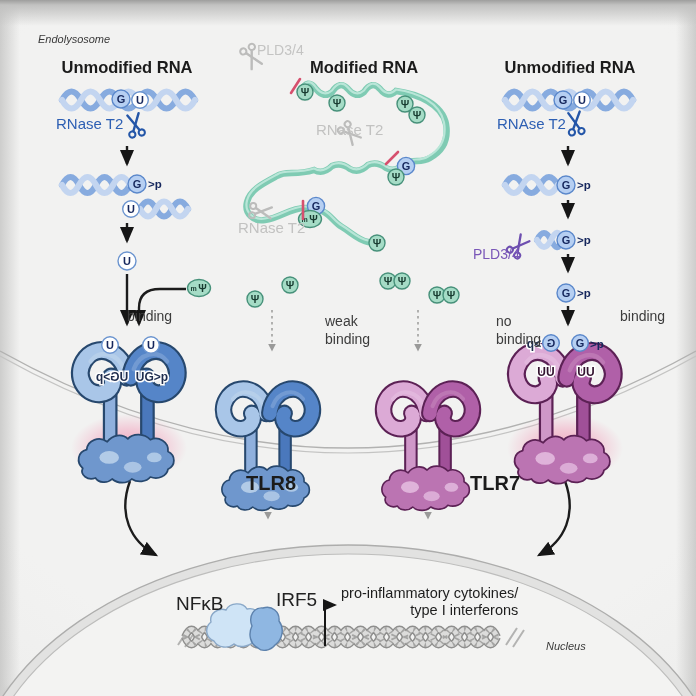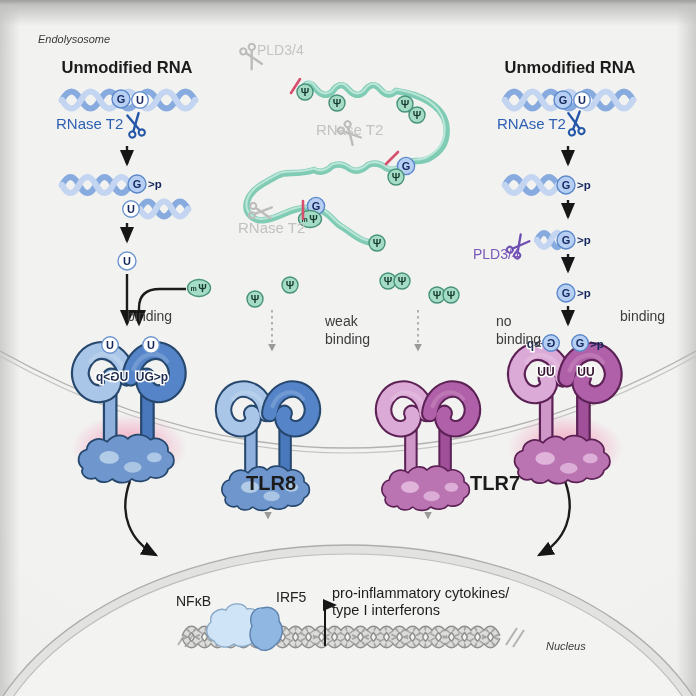--- a/index.html
+++ b/index.html
@@ -17,21 +17,21 @@
   .lbl{position:absolute;color:#1b1b1b;white-space:nowrap;}
   .title{font-weight:bold;font-size:16.5px;transform:translateX(-50%);}
   .italicLbl{font-style:italic;font-size:11px;color:#3a3a3a;}
   .enzBlue{color:#2d5fb3;font-size:15px;}
   .enzGray{color:#c2c2c1;font-size:15px;}
   .pldGray{color:#c4c4c3;font-size:14px;}
   .pldPurple{color:#7a57b8;font-size:14px;}
   .bind{font-size:14px;color:#3c3c3c;padding-left:44px;}
   .multi{white-space:pre-line;line-height:1.25;}
   .tlrLbl{font-weight:bold;font-size:20px;}
-  .protLbl{font-size:14px;color:#222;}
+  .protLbl{font-size:19px;color:#222;}
   .outTxt{font-size:14.5px;line-height:1.18;color:#1d1d1d;white-space:nowrap;}
 
   
   .tlr8{--outl:#27486e;--hornL:#a9c6e8;--hornR:#5585c8;--legL:#8fb0dd;--legR:#4a78bc;--base:#6f97cd;--patch:#b9d0ea;--patchR:#86a9d8;}
   .tlr7{--outl:#5c2155;--hornL:#dcaad6;--hornR:#b060a8;--legL:#cf97c8;--legR:#a05098;--base:#bb74b2;--patch:#e3bade;--patchR:#c687bd;}
 
   text{font-family:"Liberation Sans",sans-serif;}
   .nt{font-size:11px;font-weight:bold;fill:#15265c;text-anchor:middle;}
   .ntPsi{font-size:10.5px;font-weight:bold;fill:#173b30;text-anchor:middle;}
   .ntM{font-size:7px;font-weight:bold;fill:#173b30;text-anchor:middle;}
@@ -310,20 +310,21 @@
     <text class="nt" x="580" y="347">G</text>
     <text class="gp" x="590" y="347.5">&gt;p</text>
     <text class="siteTxt siteTxt7" x="546" y="376">UU</text>
     <text class="siteTxt siteTxt7" x="586" y="376">UU</text>
   </g>
 </svg>
 
 <div class="lbl italicLbl" style="left:38px;top:33px;">Endolysosome</div>
 
 <div class="lbl title" style="left:127px;top:58px;">Unmodified RNA</div>
+<div class="lbl title" style="left:364px;top:58px;">Modified RNA</div>
 <div class="lbl title" style="left:570px;top:58px;">Unmodified RNA</div>
 
 <div class="lbl enzBlue" style="left:56px;top:115px;">RNase T2</div>
 <div class="lbl pldGray" style="left:257px;top:42px;">PLD3/4</div>
 <div class="lbl enzGray" style="left:316px;top:121px;">RNase T2</div>
 <div class="lbl enzGray" style="left:238px;top:219px;">RNase T2</div>
 <div class="lbl enzBlue" style="left:497px;top:115px;">RNAse T2</div>
 <div class="lbl pldPurple" style="left:473px;top:246px;">PLD3/4</div>
 
 <div class="lbl bind" style="left:83px;top:308px;">binding</div>
@@ -331,19 +332,19 @@
 binding</div>
 <div class="lbl bind multi" style="left:427px;top:313px;margin-left:25px;">no
 binding</div>
 <div class="lbl bind" style="left:576px;top:308px;">binding</div>
 
 <div class="lbl tlrLbl" style="left:246px;top:472px;">TLR8</div>
 <div class="lbl tlrLbl" style="left:470px;top:472px;">TLR7</div>
 
 <div class="lbl protLbl" style="left:176px;top:593px;">NFκB</div>
 <div class="lbl protLbl" style="left:276px;top:589px;">IRF5</div>
-<div class="lbl outTxt" style="left:332px;top:585px;">
+<div class="lbl outTxt" style="left:341px;top:585px;text-align:right;">
   <div>pro-inflammatory cytokines/</div>
   <div>type I interferons</div>
 </div>
 <div class="lbl italicLbl" style="left:546px;top:640px;">Nucleus</div>
 
 </div>
 
 </body></html>

